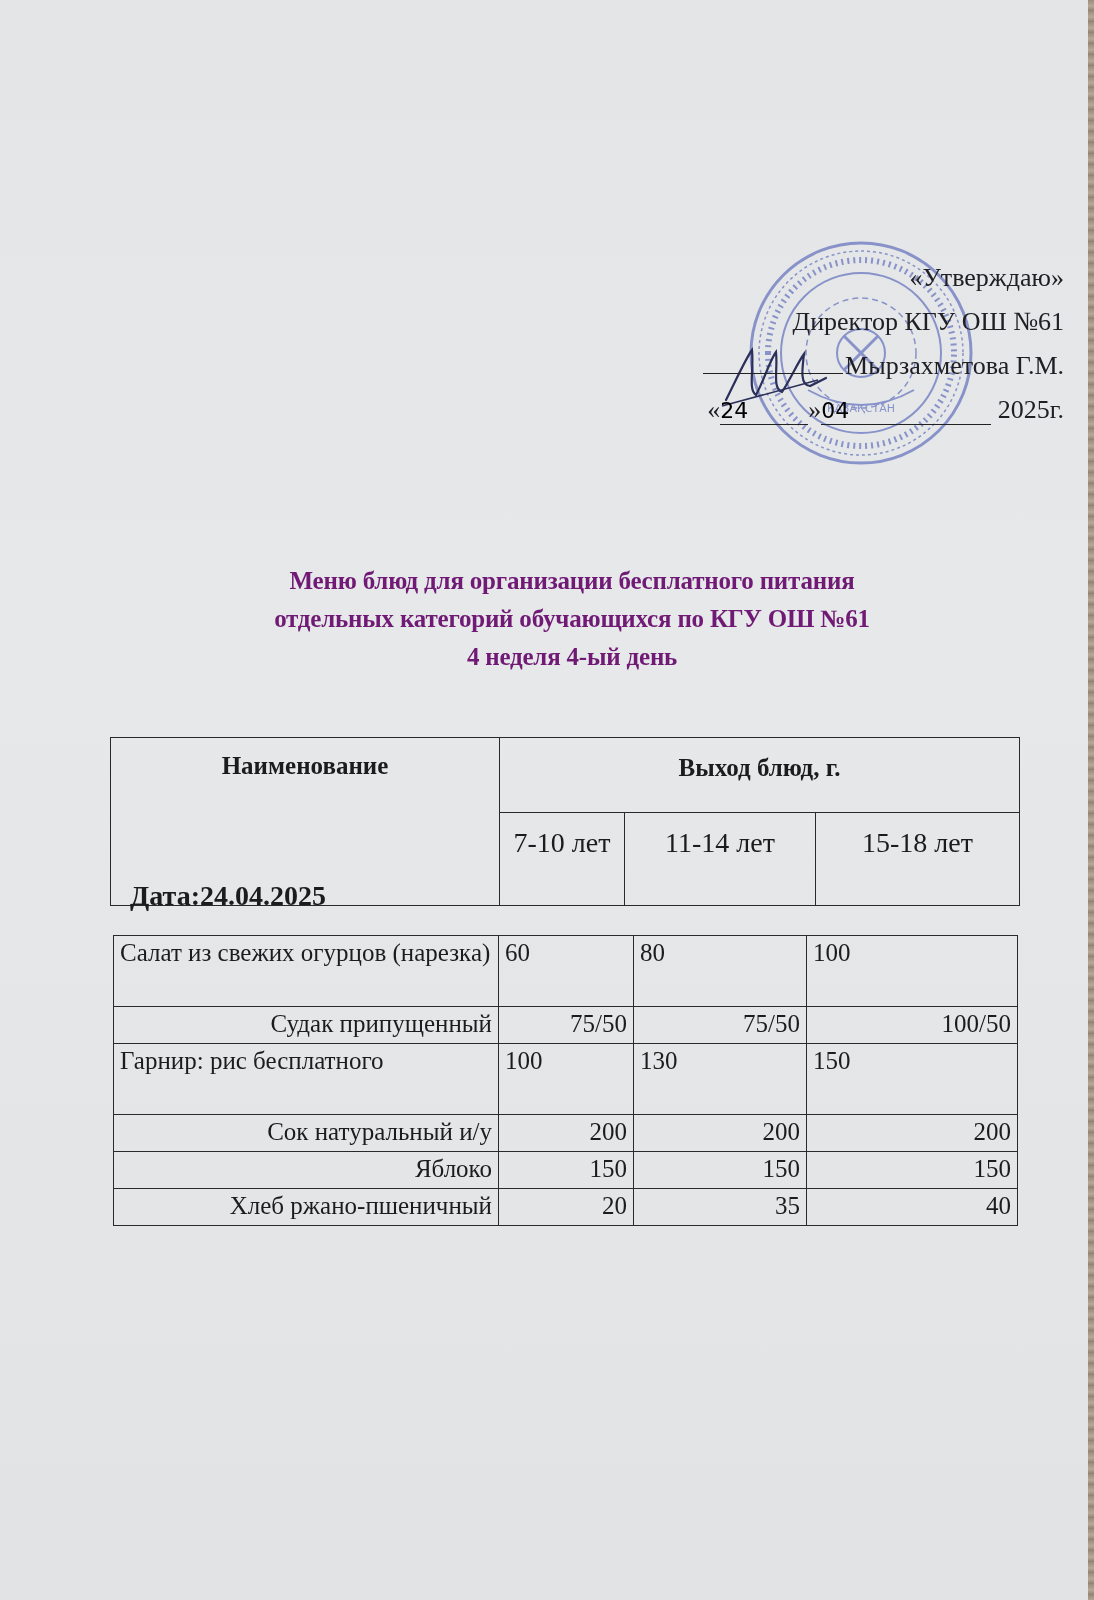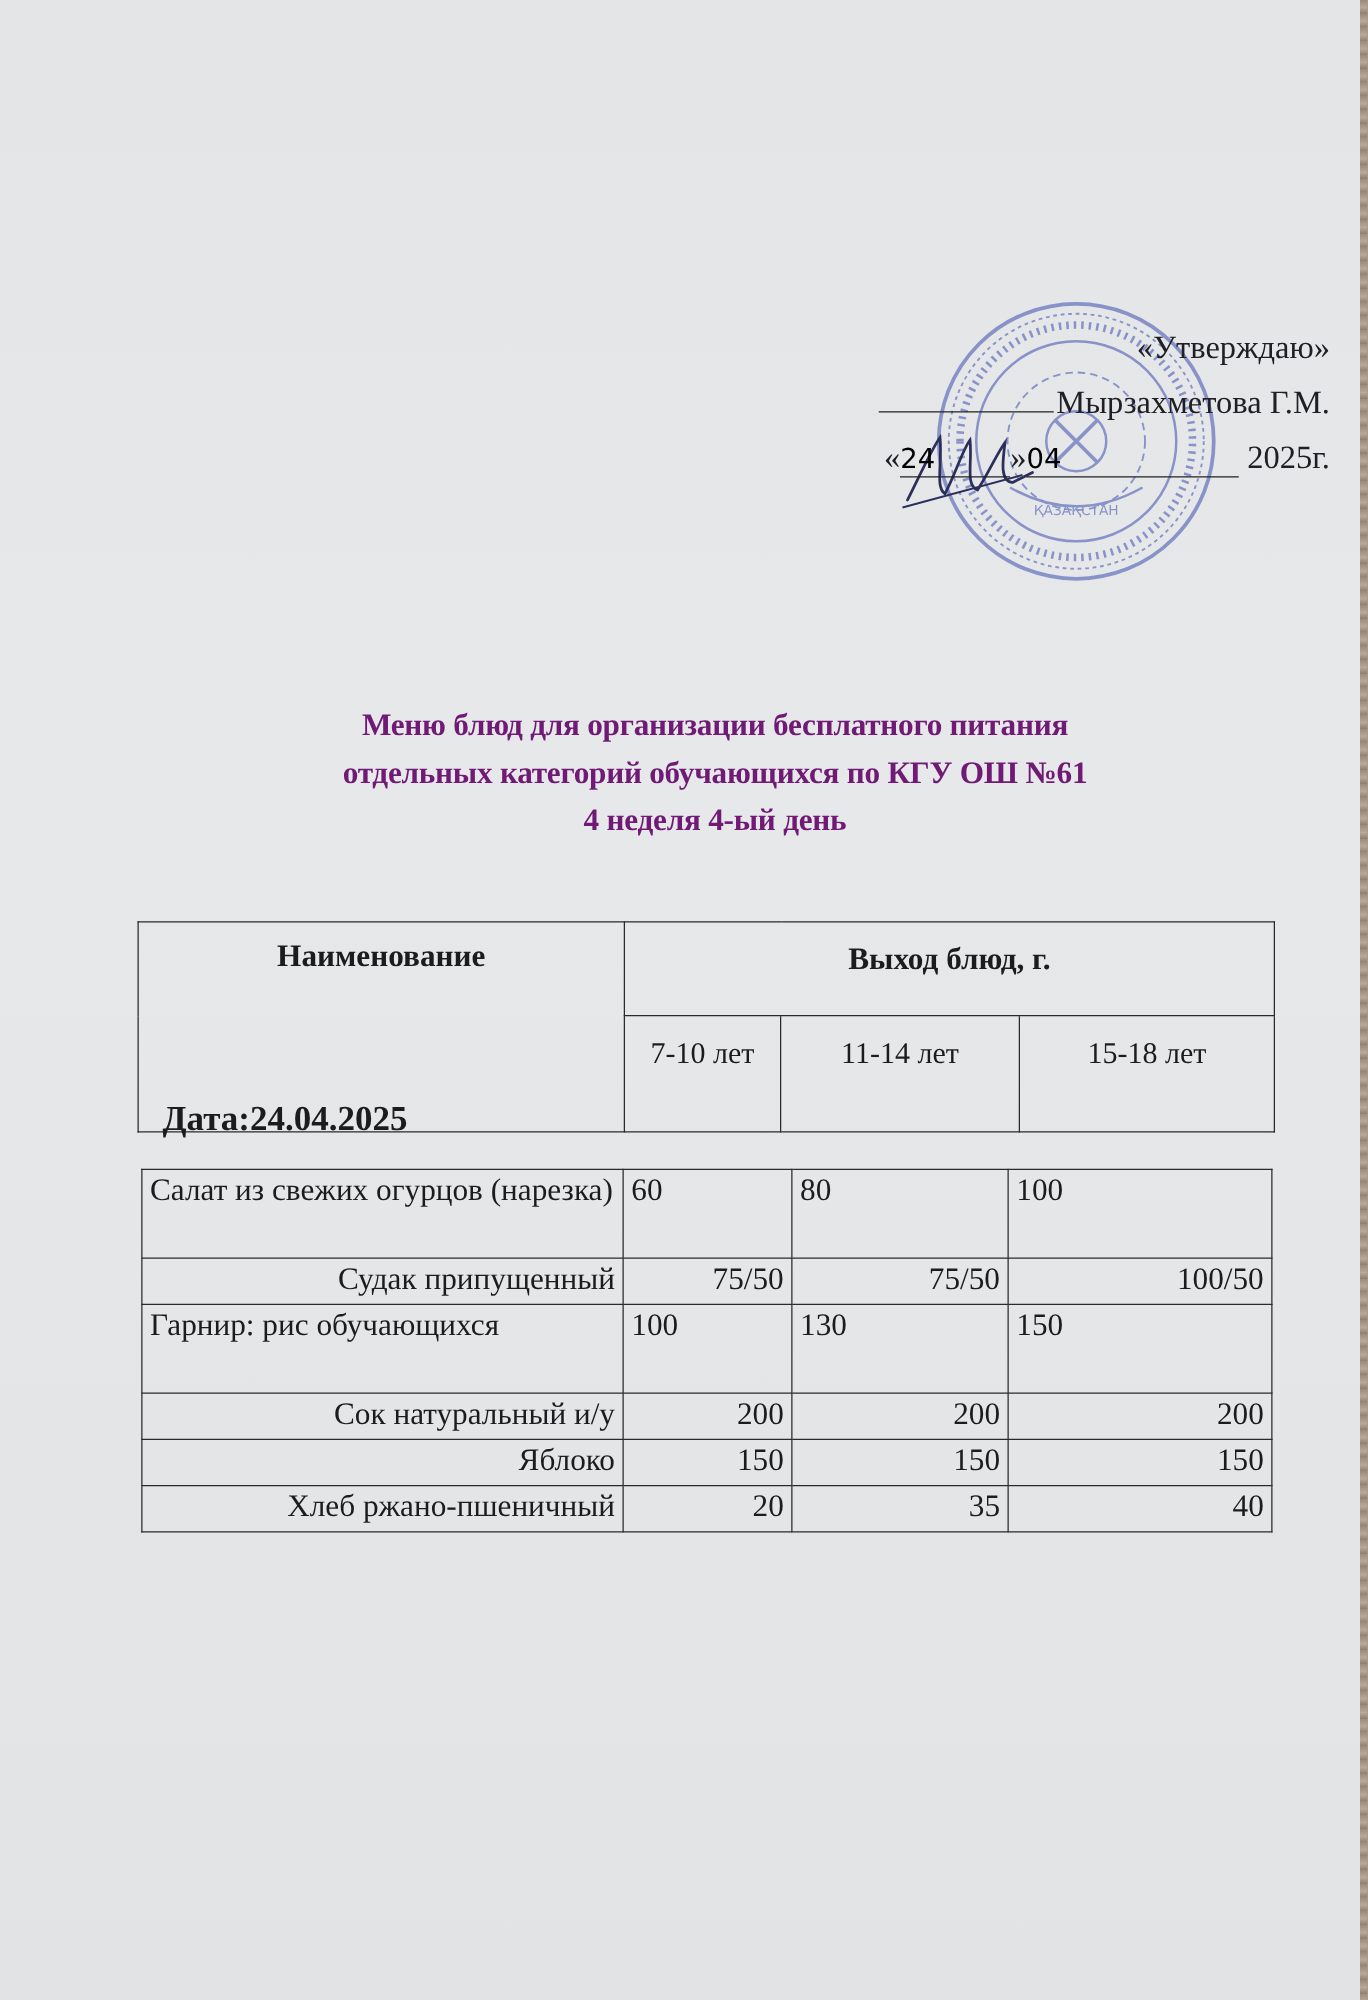--- a/index.html
+++ b/index.html
@@ -122,21 +122,21 @@
     }
     .hdr-yield {
       font-weight: bold;
       height: 58px;
       padding-top: 16px !important;
     }
     .hdr-age {
       height: 84px;
       padding-top: 8px !important;
       line-height: 44px;
-      font-size: 24px;
+      font-size: 28px;
     }
 
     .date-label {
       position: absolute;
       left: 130px;
       top: 880px;
       font-size: 28px;
       font-weight: bold;
     }
 
@@ -181,20 +181,21 @@
   <path d="M20 113 A93 93 0 0 0 206 113" fill="none" stroke="#3d4fb0" stroke-width="6" stroke-dasharray="2 4"></path>
 </svg>
 
 <svg class="signature" viewBox="0 0 110 70">
   <path d="M8 60 C18 40, 28 18, 34 10 C36 30, 30 50, 38 55 C46 40, 52 20, 58 12 C60 30, 54 48, 64 52 C72 40, 80 22, 86 14 C84 30, 82 45, 92 46 L108 38" fill="none" stroke="#2b2f5a" stroke-width="2.2" stroke-linecap="round"></path>
   <path d="M4 66 L100 40" fill="none" stroke="#2b2f5a" stroke-width="1.5"></path>
 </svg>
 
 <div class="approval">
   <div class="line">«Утверждаю»</div>
+  <div class="line">Директор  КГУ ОШ №61</div>
   <div class="line">
     <span class="sign-blank"></span><span>Мырзахметова Г.М.</span>
   </div>
   <div class="line">
     <span>«</span><span class="date-blank date-day">24</span><span>»</span><span class="date-blank date-month">04</span>
     <span>2025г.</span>
   </div>
 </div>
 
 <div class="title">
@@ -227,21 +228,21 @@
     <td class="c2">80</td>
     <td>100</td>
   </tr>
   <tr class="r-short">
     <td class="name">Судак припущенный</td>
     <td class="c1">75/50</td>
     <td class="c2">75/50</td>
     <td>100/50</td>
   </tr>
   <tr class="r-tall">
-    <td class="name">Гарнир: рис обучающихся</td>
+    <td class="name">Гарнир: рис бесплатного</td>
     <td class="c1">100</td>
     <td class="c2">130</td>
     <td>150</td>
   </tr>
   <tr class="r-short">
     <td class="name">Сок натуральный и/у</td>
     <td class="c1">200</td>
     <td class="c2">200</td>
     <td>200</td>
   </tr>

